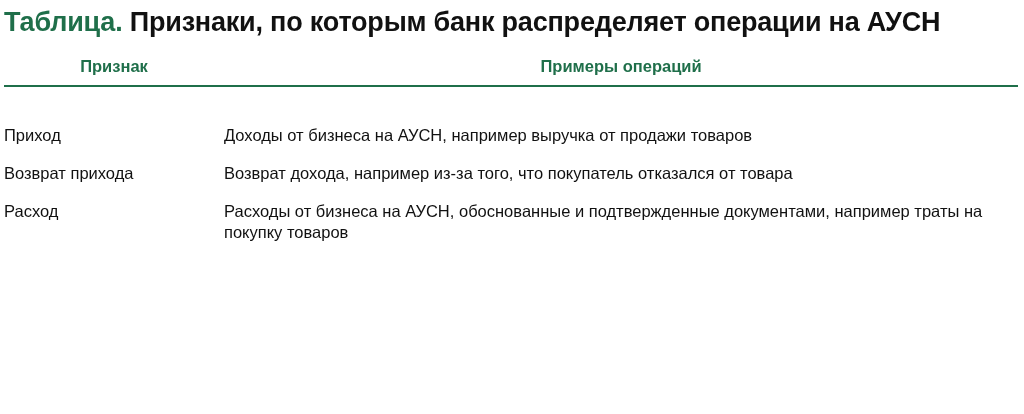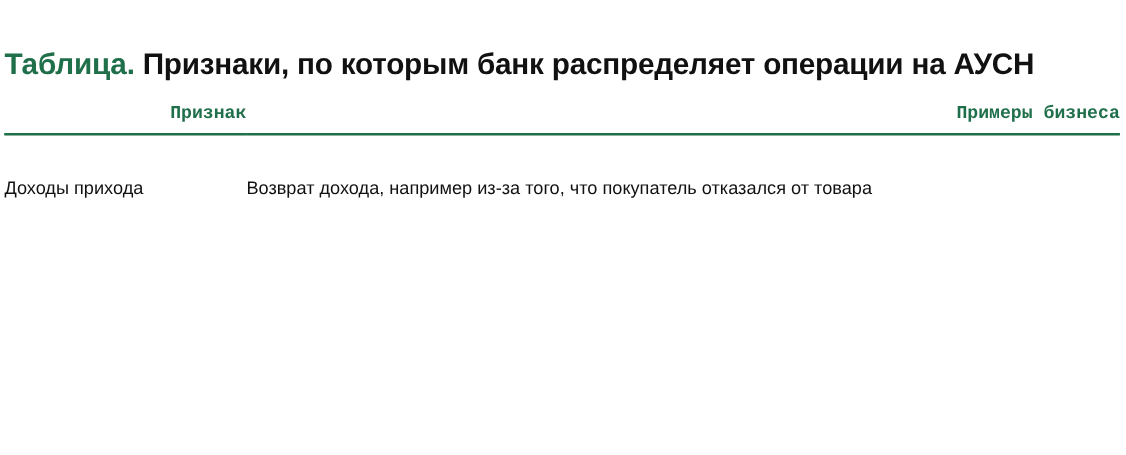--- a/index.html
+++ b/index.html
@@ -13,47 +13,45 @@
     font-family: "Liberation Sans", sans-serif;
     color: #1a1a1a;
     overflow: hidden;
   }
   .page {
     width: 1024px;
     height: 348px;
     box-sizing: border-box;
     padding: 6px 4px 0 4px;
     position: relative;
-    margin-top: 36px;
   }
   .title {
     font-size: 27px;
     font-weight: bold;
     line-height: 1.22;
     letter-spacing: -0.2px;
     margin: 0 0 14px 0;
     color: #111111;
     max-width: 990px;
   }
   .title .lead {
     color: #1f6f4a;
   }
   table.tbl {
     width: 1014px;
     border-collapse: collapse;
     table-layout: fixed;
   }
   table.tbl th {
-    text-align: right;
+    text-align: center;
     font-size: 16.5px;
     font-weight: bold;
     color: #1f6f4a;
     padding: 4px 0 9px 0;
     vertical-align: top;
-    font-family: Liberation Mono, monospace;
   }
   thead tr {
     border-bottom: 2.5px solid #1f6f4a;
   }
   table.tbl td {
     font-size: 16.5px;
     line-height: 1.28;
     vertical-align: top;
     padding: 11px 0 6px 0;
     color: #111111;
@@ -78,28 +76,36 @@
   </h1>
 
   <table class="tbl">
     <colgroup>
       <col class="c1">
       <col class="c2">
     </colgroup>
     <thead>
       <tr>
         <th>Признак</th>
-        <th>Примеры бизнеса</th>
+        <th>Примеры операций</th>
       </tr>
     </thead>
     <tbody>
       <tr class="spacer-row">
         <td></td>
         <td></td>
       </tr>
       <tr>
-        <td class="cell-name">Доходы прихода</td>
+        <td class="cell-name">Приход</td>
+        <td>Доходы от бизнеса на АУСН, например выручка от продажи товаров</td>
+      </tr>
+      <tr>
+        <td class="cell-name">Возврат прихода</td>
         <td>Возврат дохода, например из-за того, что покупатель отказался от товара</td>
+      </tr>
+      <tr>
+        <td class="cell-name">Расход</td>
+        <td>Расходы от бизнеса на АУСН, обоснованные и подтвержденные документами, например траты на покупку товаров</td>
       </tr>
     </tbody>
   </table>
 
 </div>
 
 </body></html>

